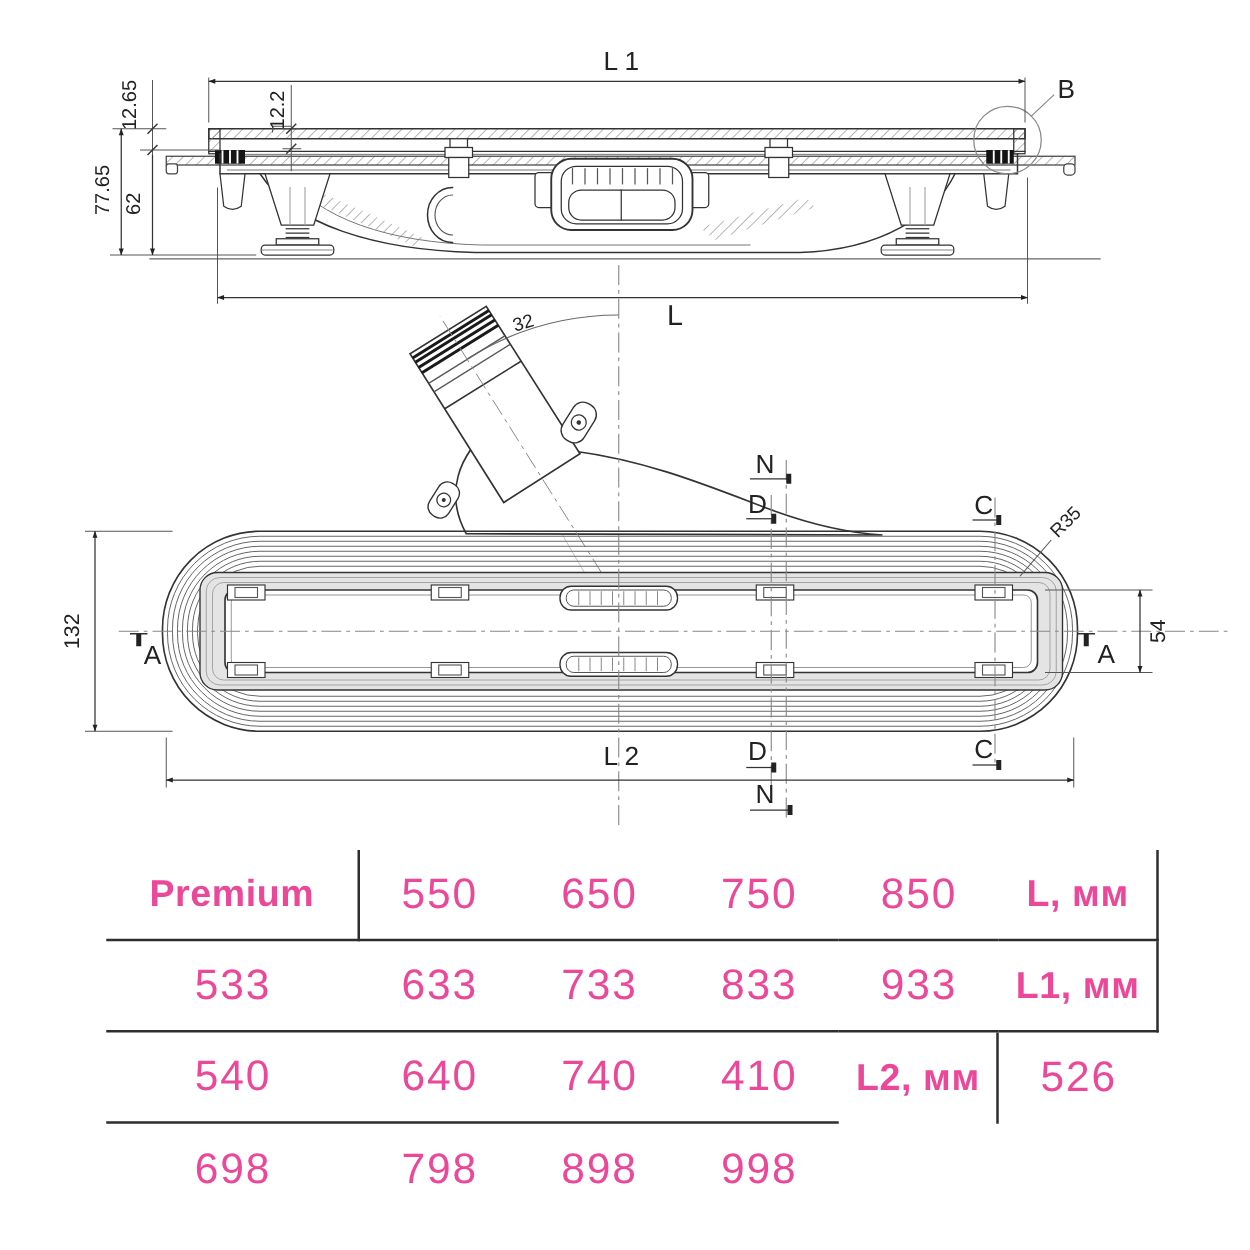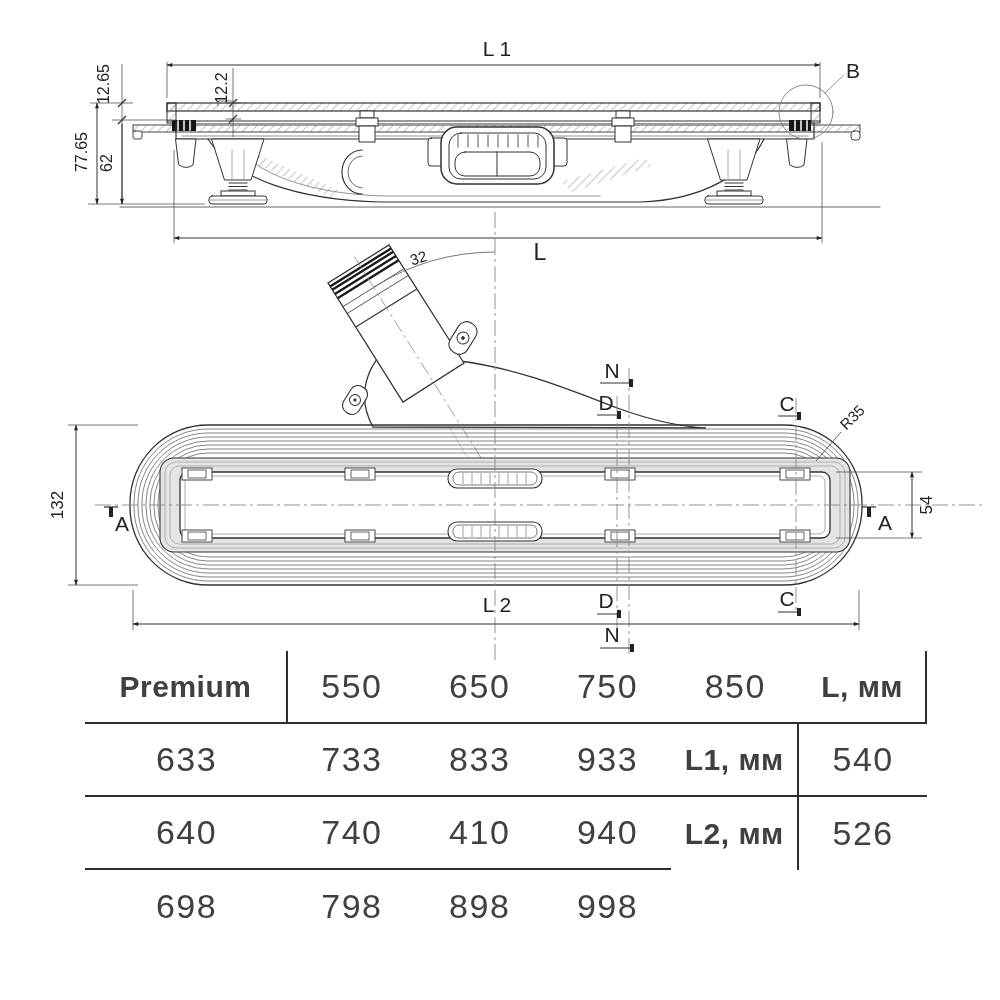--- a/index.html
+++ b/index.html
@@ -3,23 +3,23 @@
 <meta charset="utf-8">
 <style>
   html,body{margin:0;padding:0;background:#fff;}
   #canvas{position:relative;width:1000px;height:1000px;background:#ffffff;overflow:hidden;
           font-family:"Liberation Sans",sans-serif;}
   svg text{font-family:"Liberation Sans",sans-serif;fill:#222;}
   .dimtxt{font-size:16px;}
   .biglbl{font-size:21px;}
   .seclbl{font-size:21px;}
   
-  #spec-table{position:absolute;left:85px;top:651px;width:842px;height:292px;
+  #spec-table{position:absolute;left:85px;top:680px;width:842px;height:292px;
     display:grid;grid-template-columns:203px repeat(5,1fr);grid-template-rows:repeat(4,1fr);
-    color:#404040;}
+    color:#ec4899;}
   #spec-table .cell{display:flex;align-items:center;justify-content:center;}
   #spec-table .rowlabel{font-weight:bold;font-size:30px;border-right:2px solid #2e2e2e;letter-spacing:0.5px;}
   #spec-table .val{font-size:34px;font-weight:400;letter-spacing:1.5px;}
   #spec-table .hline{border-bottom:2px solid #2e2e2e;}
 </style>
 </head>
 <body>
 <div id="canvas">
 
 
@@ -323,31 +323,31 @@
 
 
 <div id="spec-table">
   <div class="cell rowlabel hline">Premium</div>
   <div class="cell val hline">550</div>
   <div class="cell val hline">650</div>
   <div class="cell val hline">750</div>
   <div class="cell val hline">850</div>
 
   <div class="cell rowlabel hline">L, мм</div>
+  <div class="cell val hline">533</div>
   <div class="cell val hline">633</div>
   <div class="cell val hline">733</div>
   <div class="cell val hline">833</div>
   <div class="cell val hline">933</div>
 
   <div class="cell rowlabel hline">L1, мм</div>
   <div class="cell val hline">540</div>
   <div class="cell val hline">640</div>
   <div class="cell val hline">740</div>
   <div class="cell val hline">410</div>
-  <div class="cell val hline">940</div>
 
   <div class="cell rowlabel">L2, мм</div>
   <div class="cell val">526</div>
   <div class="cell val">698</div>
   <div class="cell val">798</div>
   <div class="cell val">898</div>
   <div class="cell val">998</div>
 </div>
 
 </div>

